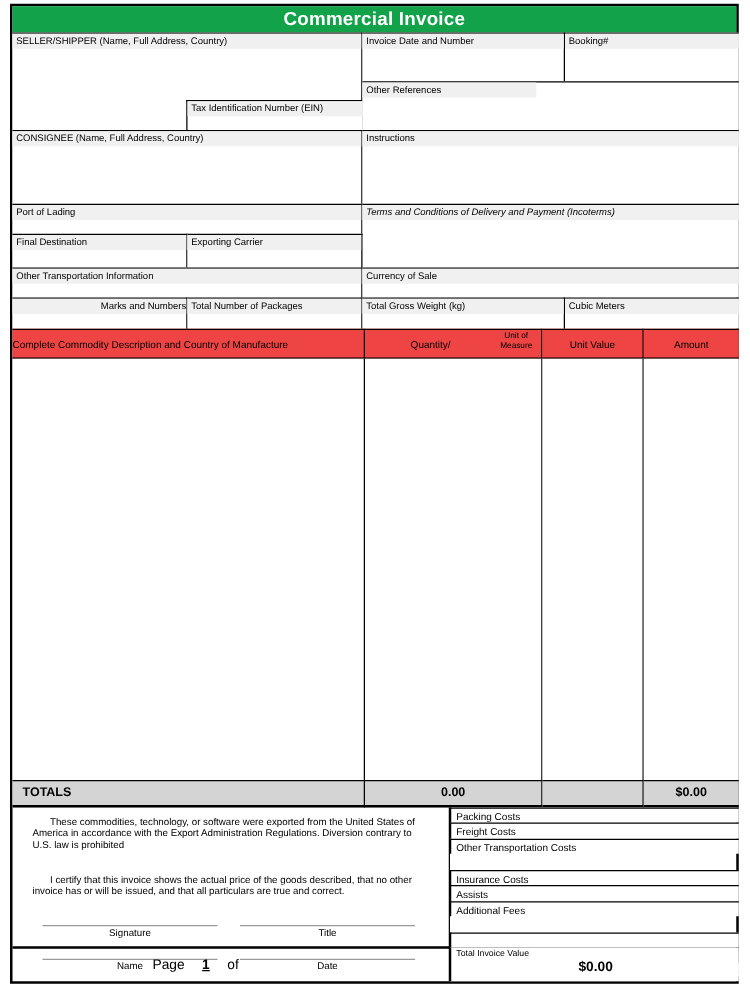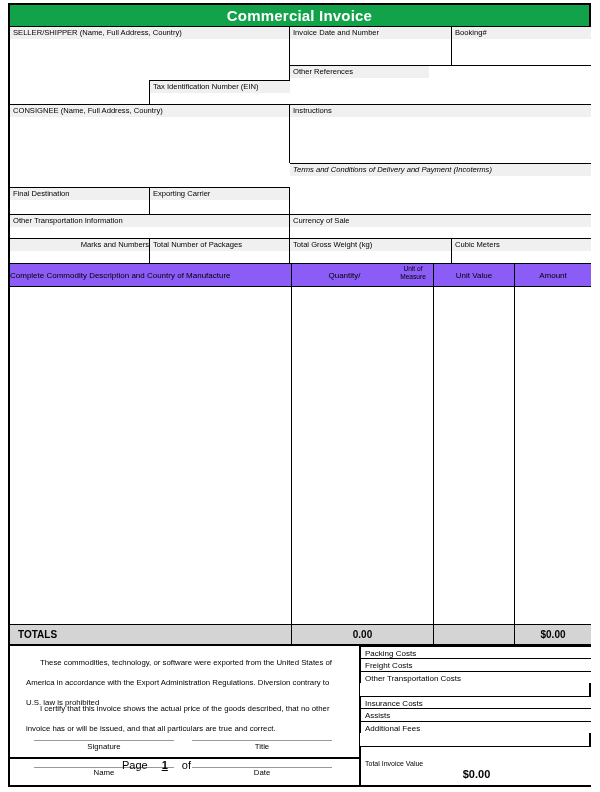--- a/index.html
+++ b/index.html
@@ -65,21 +65,21 @@
     line-height: 12px;
     padding-left: 3px;
     white-space: nowrap;
     box-sizing: border-box;
     overflow: hidden;
   }
   
   .thead {
     position: absolute;
     box-sizing: border-box;
-    background: #8b5cf6;
+    background: #ef4444;
     border-top: 1px solid #000;
     border-bottom: 1px solid #000;
     font-size: 8px;
     display: flex;
     align-items: center;
   }
   .thead.center { justify-content: center; }
   .uom {
     position: absolute;
     right: 2px;
@@ -100,21 +100,21 @@
     font-weight: bold;
     display: flex;
     align-items: center;
   }
   .totrow.lead { padding-left: 8px; }
   .totrow.center { justify-content: center; }
   
   .legal {
     position: absolute;
     font-size: 7.8px;
-    line-height: 20px;
+    line-height: 9px;
     text-align: left;
   }
   .legal p { margin: 0; }
   .indent { text-indent: 14px; }
   
   .sigline {
     position: absolute;
     border-top: 1px solid #999;
     height: 0;
   }
@@ -122,21 +122,21 @@
     position: absolute;
     font-size: 7.8px;
     text-align: center;
   }
   
   .pagerow {
     position: absolute;
     box-sizing: border-box;
     border-top: 2px solid #000;
     display: flex;
-    align-items: flex-start;
+    align-items: center;
     justify-content: center;
     font-size: 11px;
   }
   .pagerow .num {
     font-weight: bold;
     text-decoration: underline;
     margin: 0 14px;
   }
   .pagerow .of { margin-right: 56px; }
   
@@ -198,20 +198,23 @@
     </div>
 
     <div class="cell bt br" style="left:0;top:99px;width:280px;height:59px;">
       <div class="lbl">CONSIGNEE  (Name, Full Address, Country)</div>
     </div>
 
     <div class="cell bt" style="left:280px;top:99px;width:301px;height:59px;">
       <div class="lbl">Instructions</div>
     </div>
 
+    <div class="cell bt br" style="left:0;top:158px;width:280px;height:24px;">
+      <div class="lbl">Port of Lading</div>
+    </div>
 
     <div class="cell bt" style="left:280px;top:158px;width:301px;height:51px;font-style:italic;">
       <div class="lbl">Terms and Conditions of Delivery and Payment  (Incoterms)</div>
     </div>
 
     <div class="cell bt br" style="left:0;top:182px;width:140px;height:27px;">
       <div class="lbl">Final Destination</div>
     </div>
 
     <div class="cell bt br" style="left:140px;top:182px;width:140px;height:27px;">

